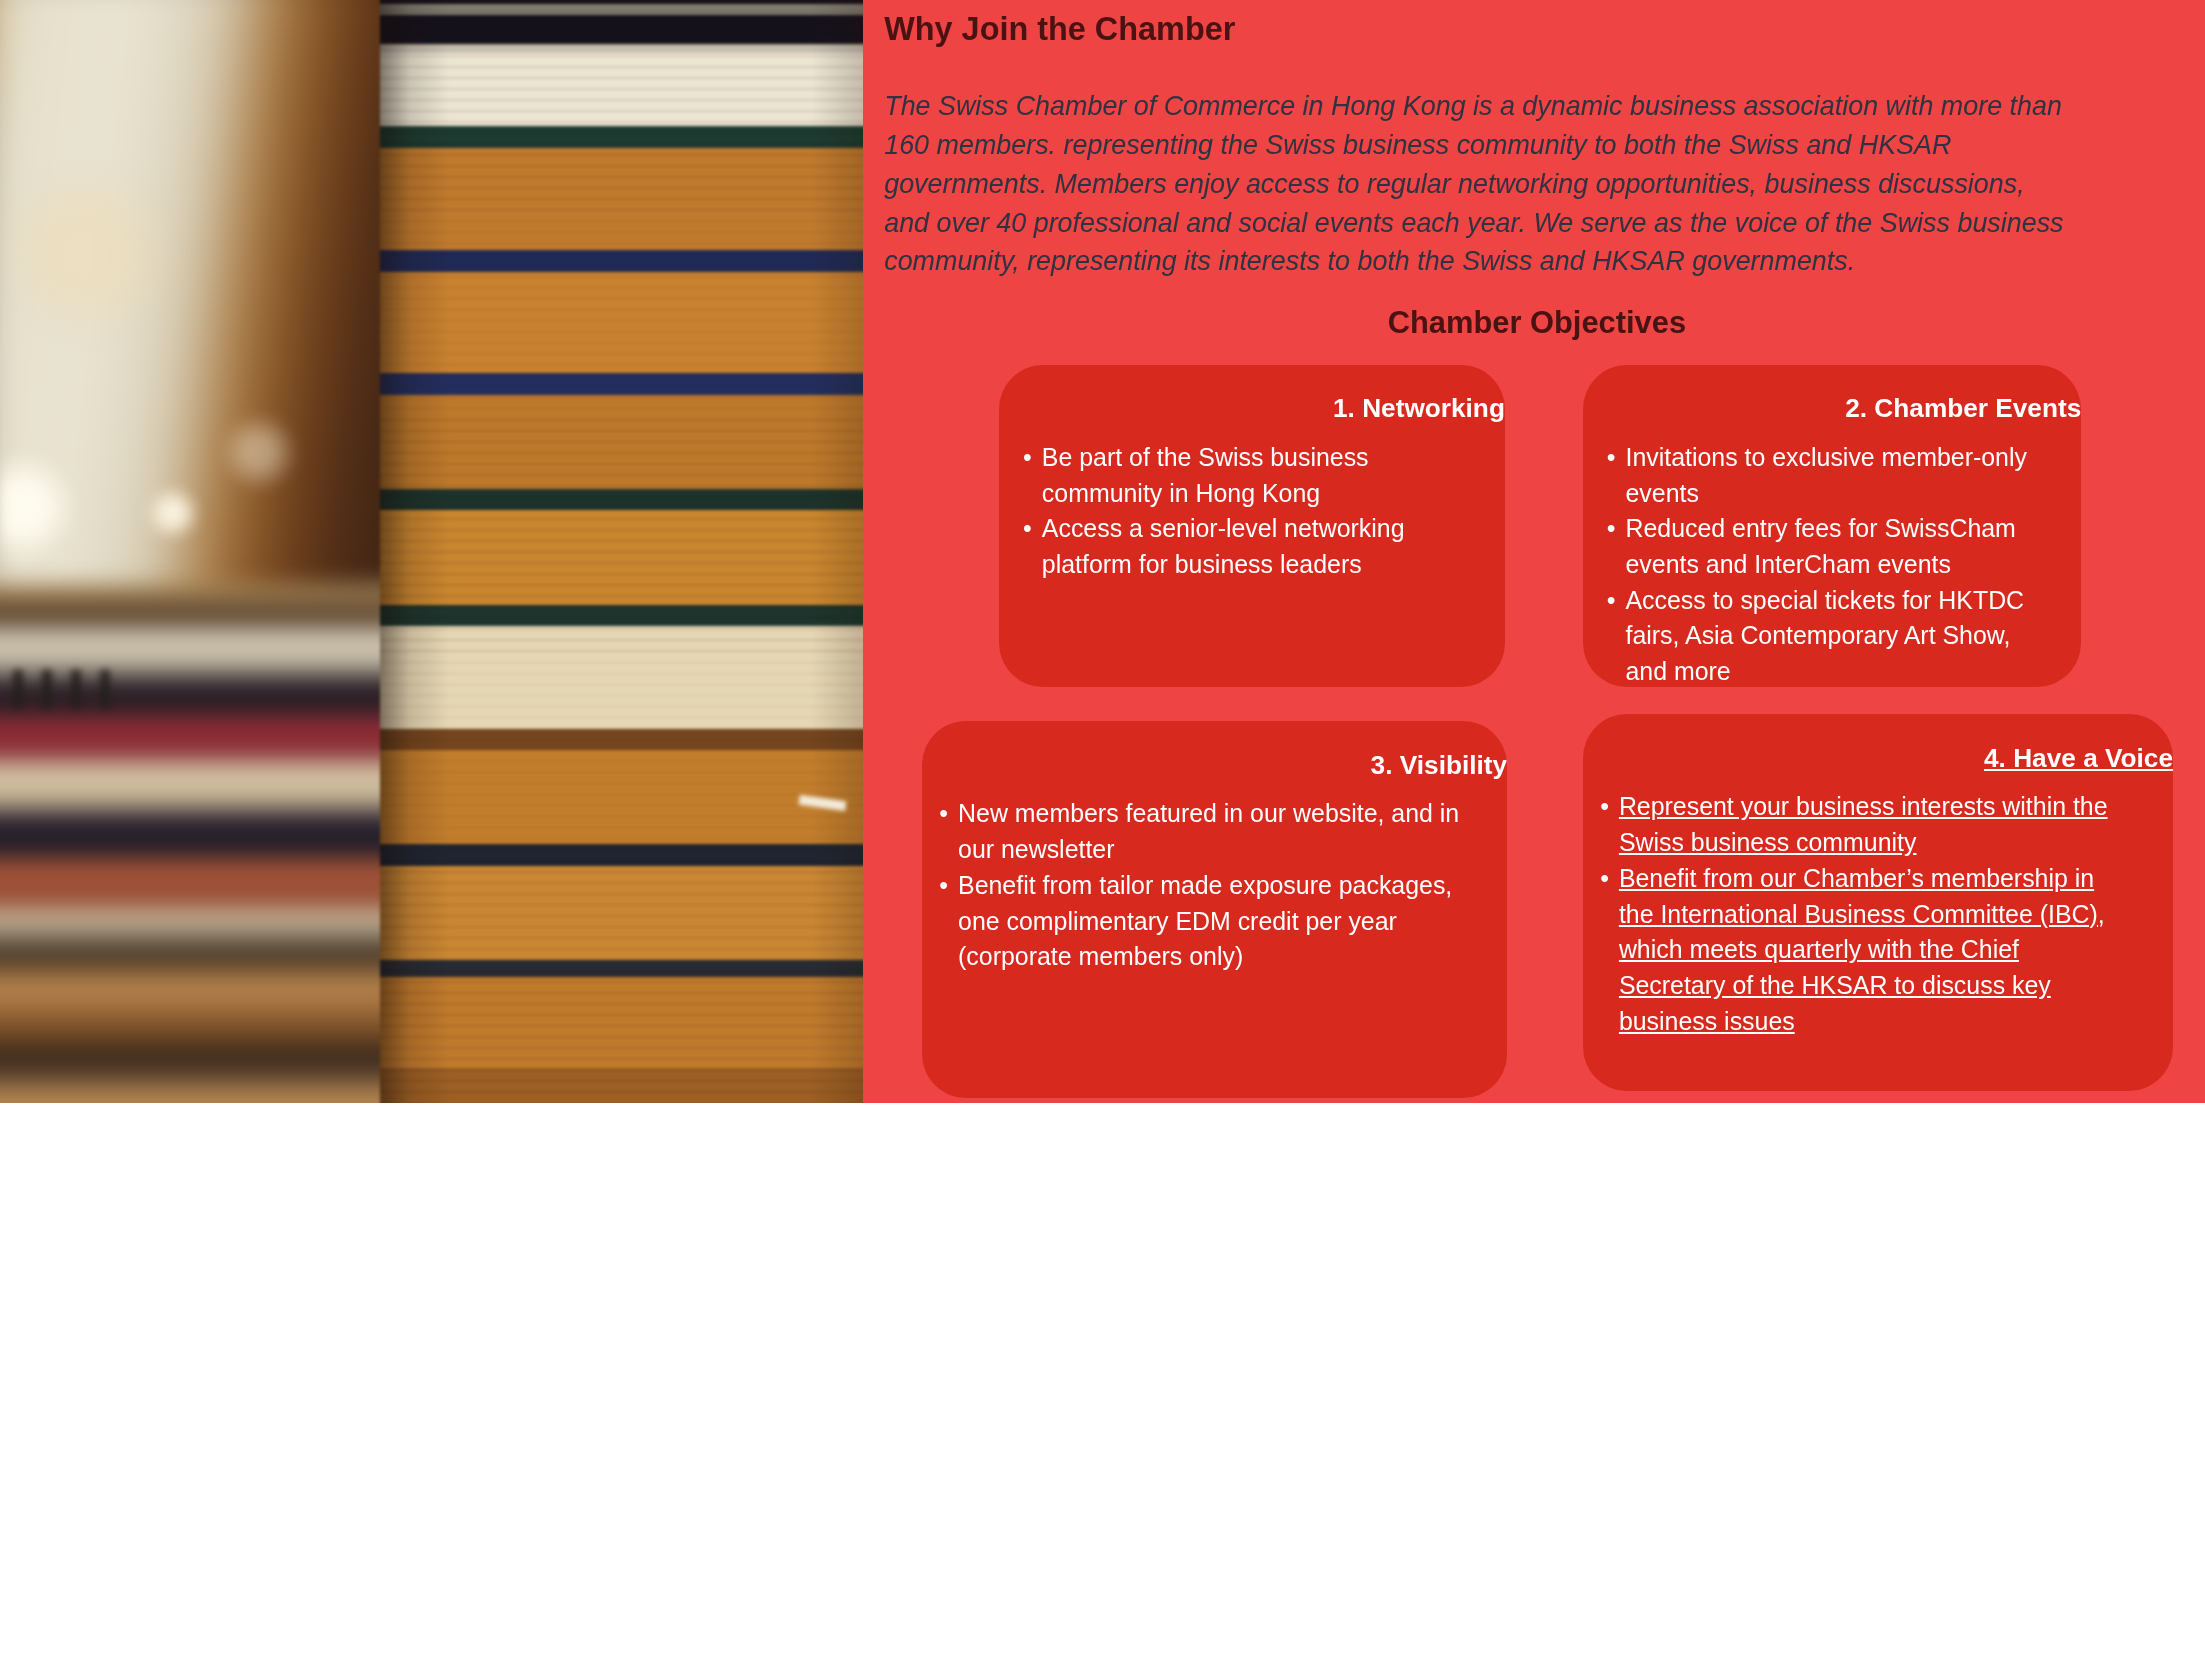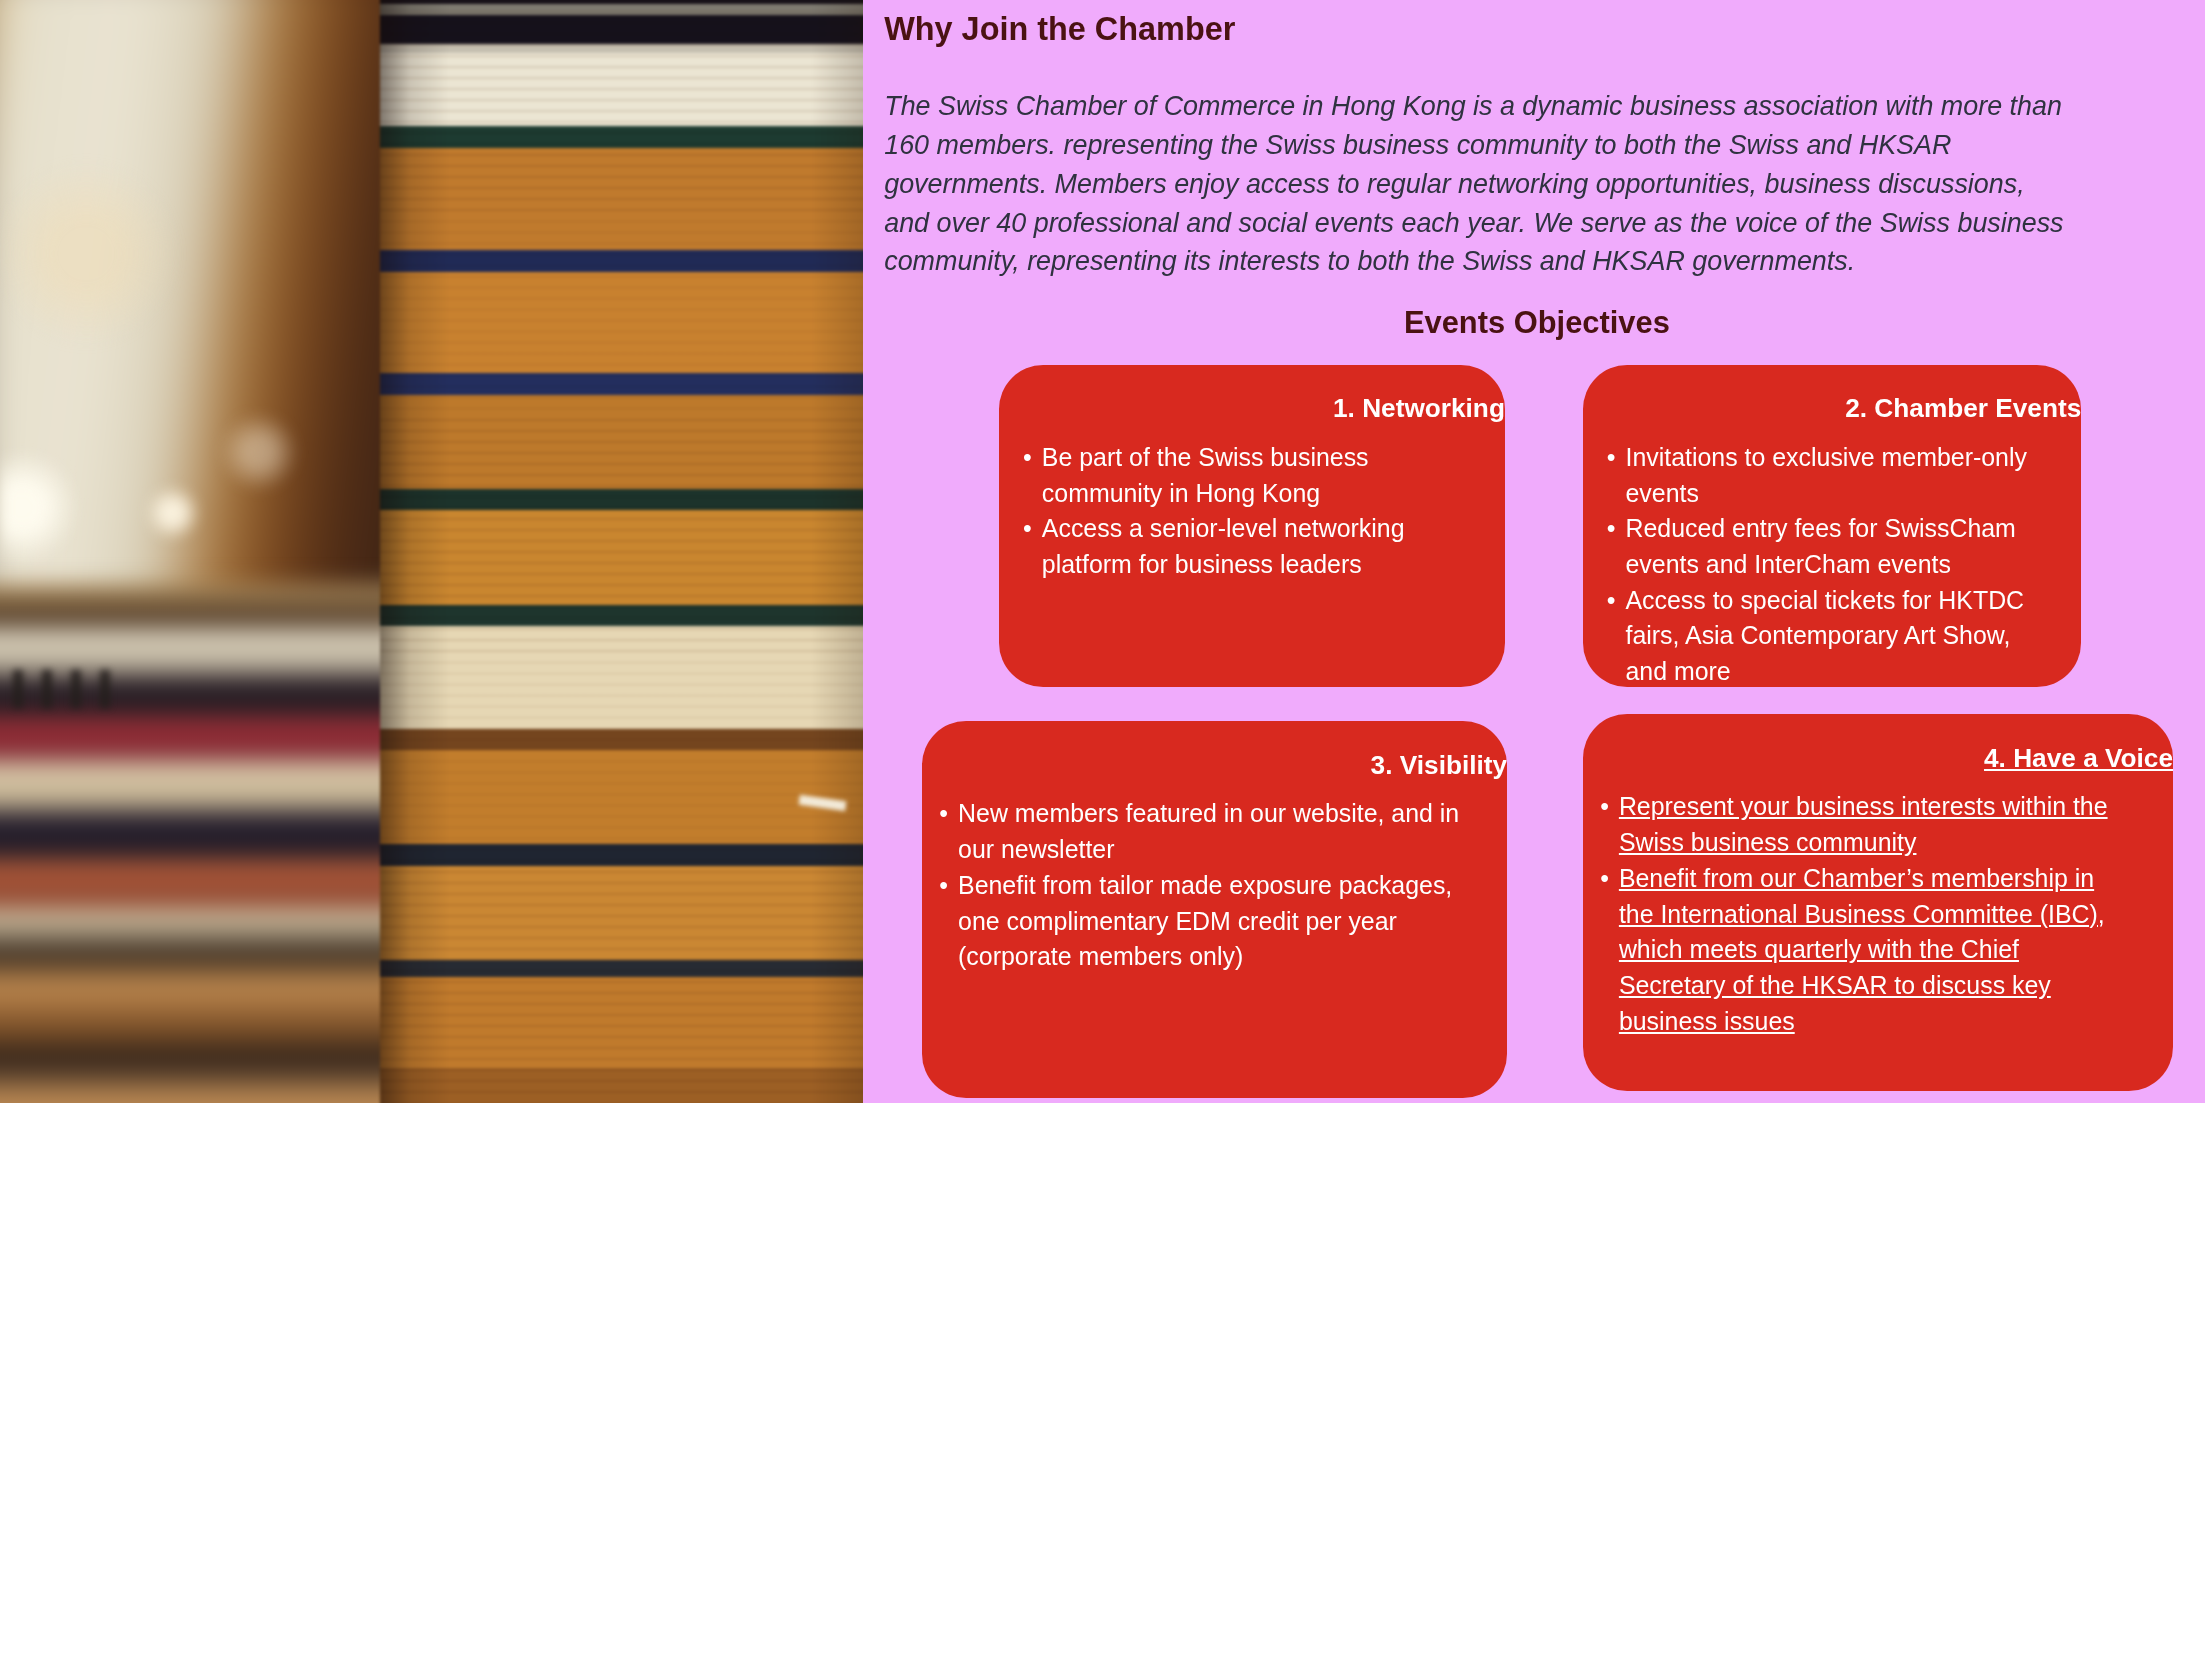--- a/index.html
+++ b/index.html
@@ -4,21 +4,21 @@
 <style>
   :root{
     --red:#d8291f;
     --maroon:#4a1212;
     --ink:#2f3240;
     --card-text:#ffffff;
   }
   *{margin:0;padding:0;box-sizing:border-box;}
   html,body{width:100%;height:100%;overflow:hidden;background:#ffffff;}
   body{font-family:"Liberation Sans","DejaVu Sans",sans-serif;}
-  .page{position:relative;width:100vw;height:50vw;background:#f0abfc;overflow:hidden;}
+  .page{position:relative;width:100vw;height:50vw;background:#ef4444;overflow:hidden;}
 
   
   .photo{position:absolute;left:0;top:0;width:39.16%;height:100%;overflow:hidden;background:#2a1c16;}
   .ph-base{position:absolute;inset:-4%;
     background:linear-gradient(97deg,#caa05a 0%,#e5dfcb 5%,#eae4d2 16%,#d9d0b8 24%,#a87840 30%,#7c4a20 35%,#502c15 41%,#352016 50%,#271a18 60%,#1e1722 74%,#1b1420 100%);
     filter:blur(1.1vw);}
   .ph-mid{position:absolute;left:-5%;top:53%;width:54%;height:56%;filter:blur(0.5vw);
     background:linear-gradient(180deg,
       #b09060 0%,#4a3422 6%,
       #d6ccb8 8%,#c2b8a2 13%,
@@ -100,21 +100,21 @@
   </div>
 
   <h1 class="page-title">Why Join the Chamber</h1>
 
   <p class="intro">The Swiss Chamber of Commerce in Hong Kong is a dynamic business association with more than
 160 members. representing the Swiss business community to both the Swiss and HKSAR
 governments. Members enjoy access to regular networking opportunities, business discussions,
 and over 40 professional and social events each year. We serve as the voice of the Swiss business
 community, representing its interests to both the Swiss and HKSAR governments.</p>
 
-  <h2 class="objectives-heading">Events Objectives</h2>
+  <h2 class="objectives-heading">Chamber Objectives</h2>
 
   <section class="card c1">
     <h3>1. Networking</h3>
     <ul>
       <li>Be part of the Swiss business
 community in Hong Kong</li>
       <li>Access a senior-level networking
 platform for business leaders</li>
     </ul>
   </section>

